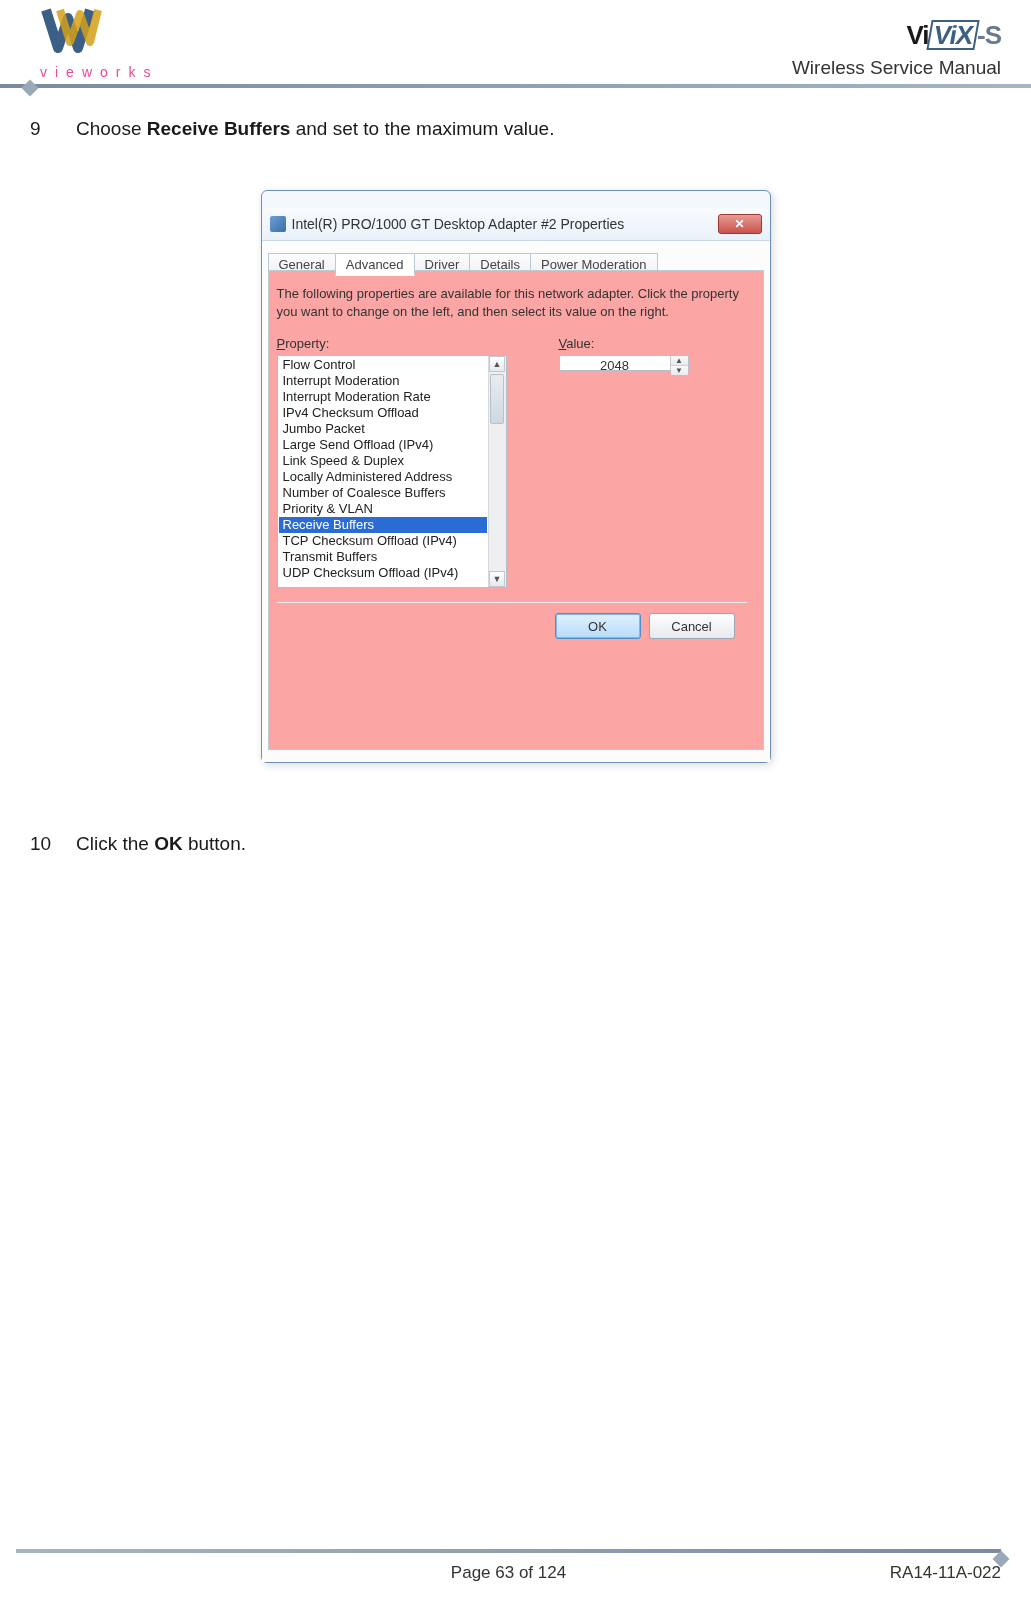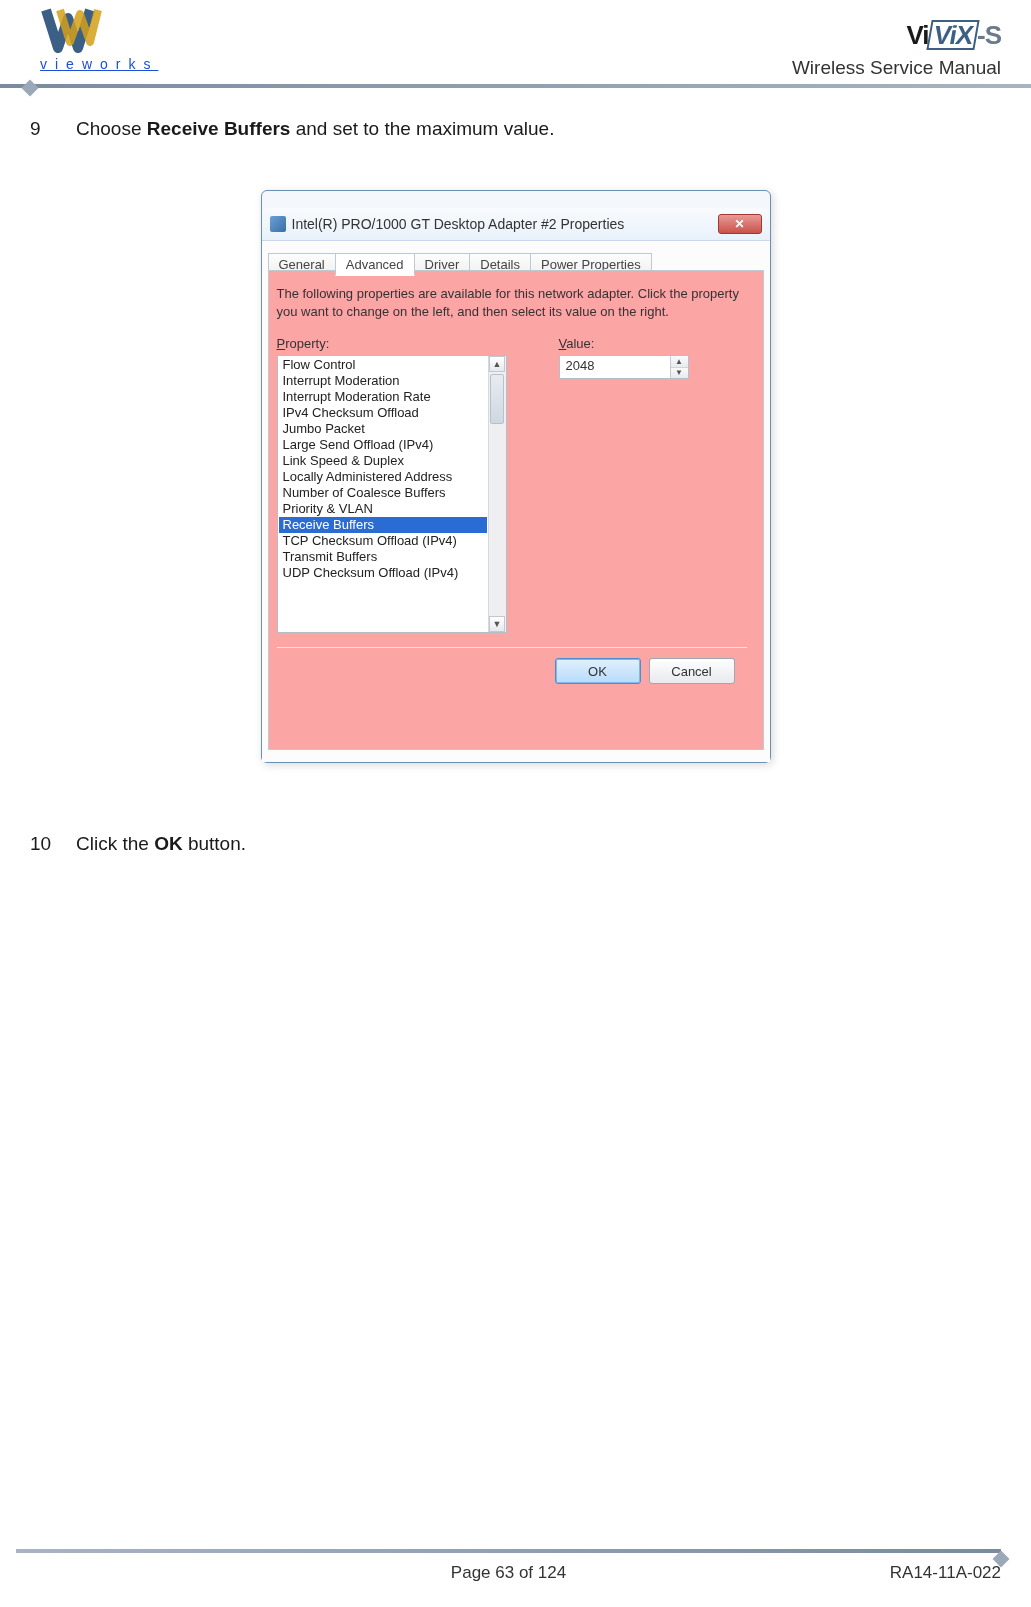--- a/index.html
+++ b/index.html
@@ -28,23 +28,22 @@
     }
     .logo-w-shape {
       width: 62px;
       height: 46px;
       position: relative;
     }
     .logo-w-shape svg { display: block; }
     .logo-text {
       font-size: 14px;
       letter-spacing: 8px;
-      color: #1d4ed8;
-      margin-top: 2px;
-      text-decoration: underline;
+      color: #ec4899;
+      margin-top: 10px;
     }
     .logo-right {
       position: absolute;
       right: 30px;
       top: 20px;
       text-align: right;
     }
     .vivix-logo {
       font-size: 26px;
       font-weight: bold;
@@ -183,21 +182,21 @@
     .val-col { flex: 0 0 40%; }
     .lbl {
       font-size: 13px;
       color: #333;
       margin-bottom: 4px;
     }
     .lbl u { text-decoration: underline; }
     .listbox {
       border: 1px solid #b5bfc9;
       width: 230px;
-      height: 278px;
+      height: 233px;
       font-size: 13px;
       overflow: hidden;
       position: relative;
       background: #fff;
     }
     .list-scroll {
       position: absolute;
       right: 0; top: 0; bottom: 0;
       width: 18px;
       background: #efeff2;
@@ -239,22 +238,23 @@
       color: #222;
     }
     .li.selected {
       background: #2a6bd4;
       color: #fff;
     }
     .spinner {
       display: flex;
       border: 1px solid #b5bfc9;
       width: 130px;
-      height: 24px;
+      height: 16px;
       background: #fff;
+      text-align: center;
     }
     .spinner-val {
       flex: 1;
       padding: 2px 6px;
       font-size: 13px;
       color: #333;
     }
     .spinner-btns {
       width: 18px;
       display: flex;
@@ -358,21 +358,21 @@
         <div class="close-btn">
           <span>✕</span>
         </div>
       </div>
       <div class="dialog-body">
         <div class="tabs">
           <div class="tab">General</div>
           <div class="tab active">Advanced</div>
           <div class="tab">Driver</div>
           <div class="tab">Details</div>
-          <div class="tab">Power Properties</div>
+          <div class="tab">Power Moderation</div>
         </div>
         <div class="tab-panel">
           <div class="desc">The following properties are available for this network adapter. Click the property you want to change on the left, and then select its value on the right.</div>
           <div class="prop-row">
             <div class="prop-col">
               <div class="lbl"><u>P</u><span>roperty:</span></div>
               <div class="listbox">
                 <div class="list-items" id="list-items">
                     <div class="li">Flow Control</div>
                     <div class="li">Interrupt Moderation</div>

